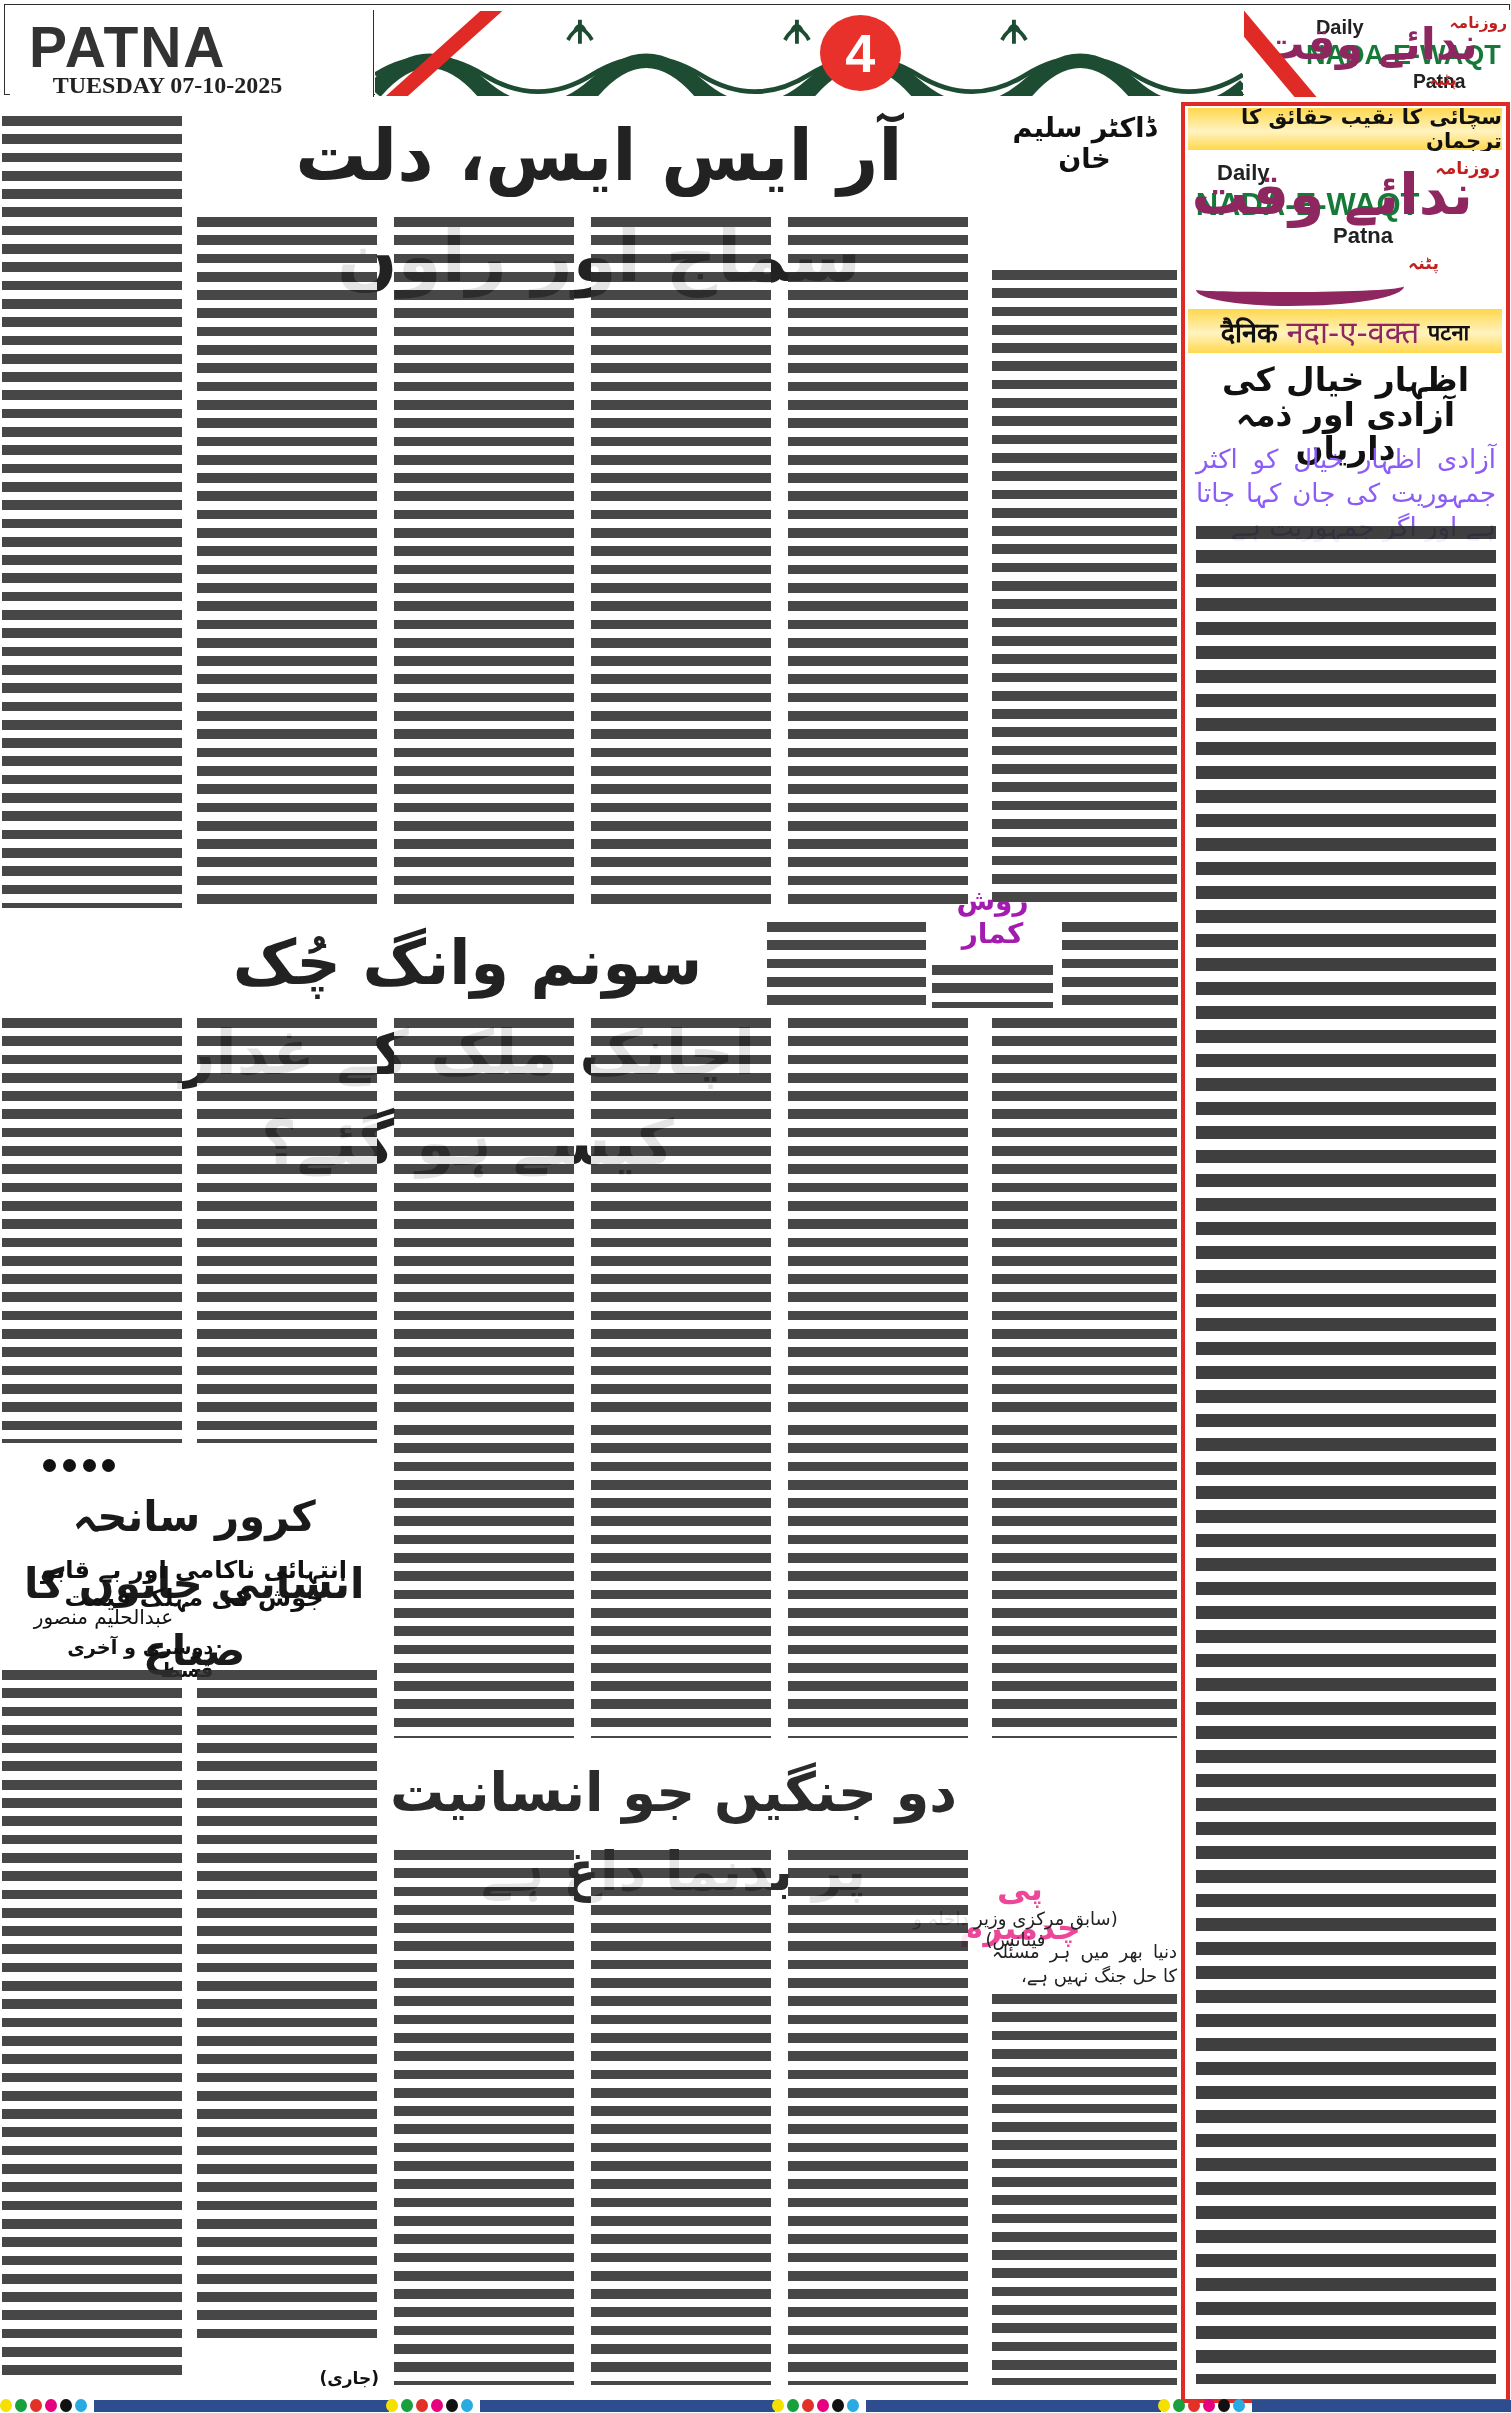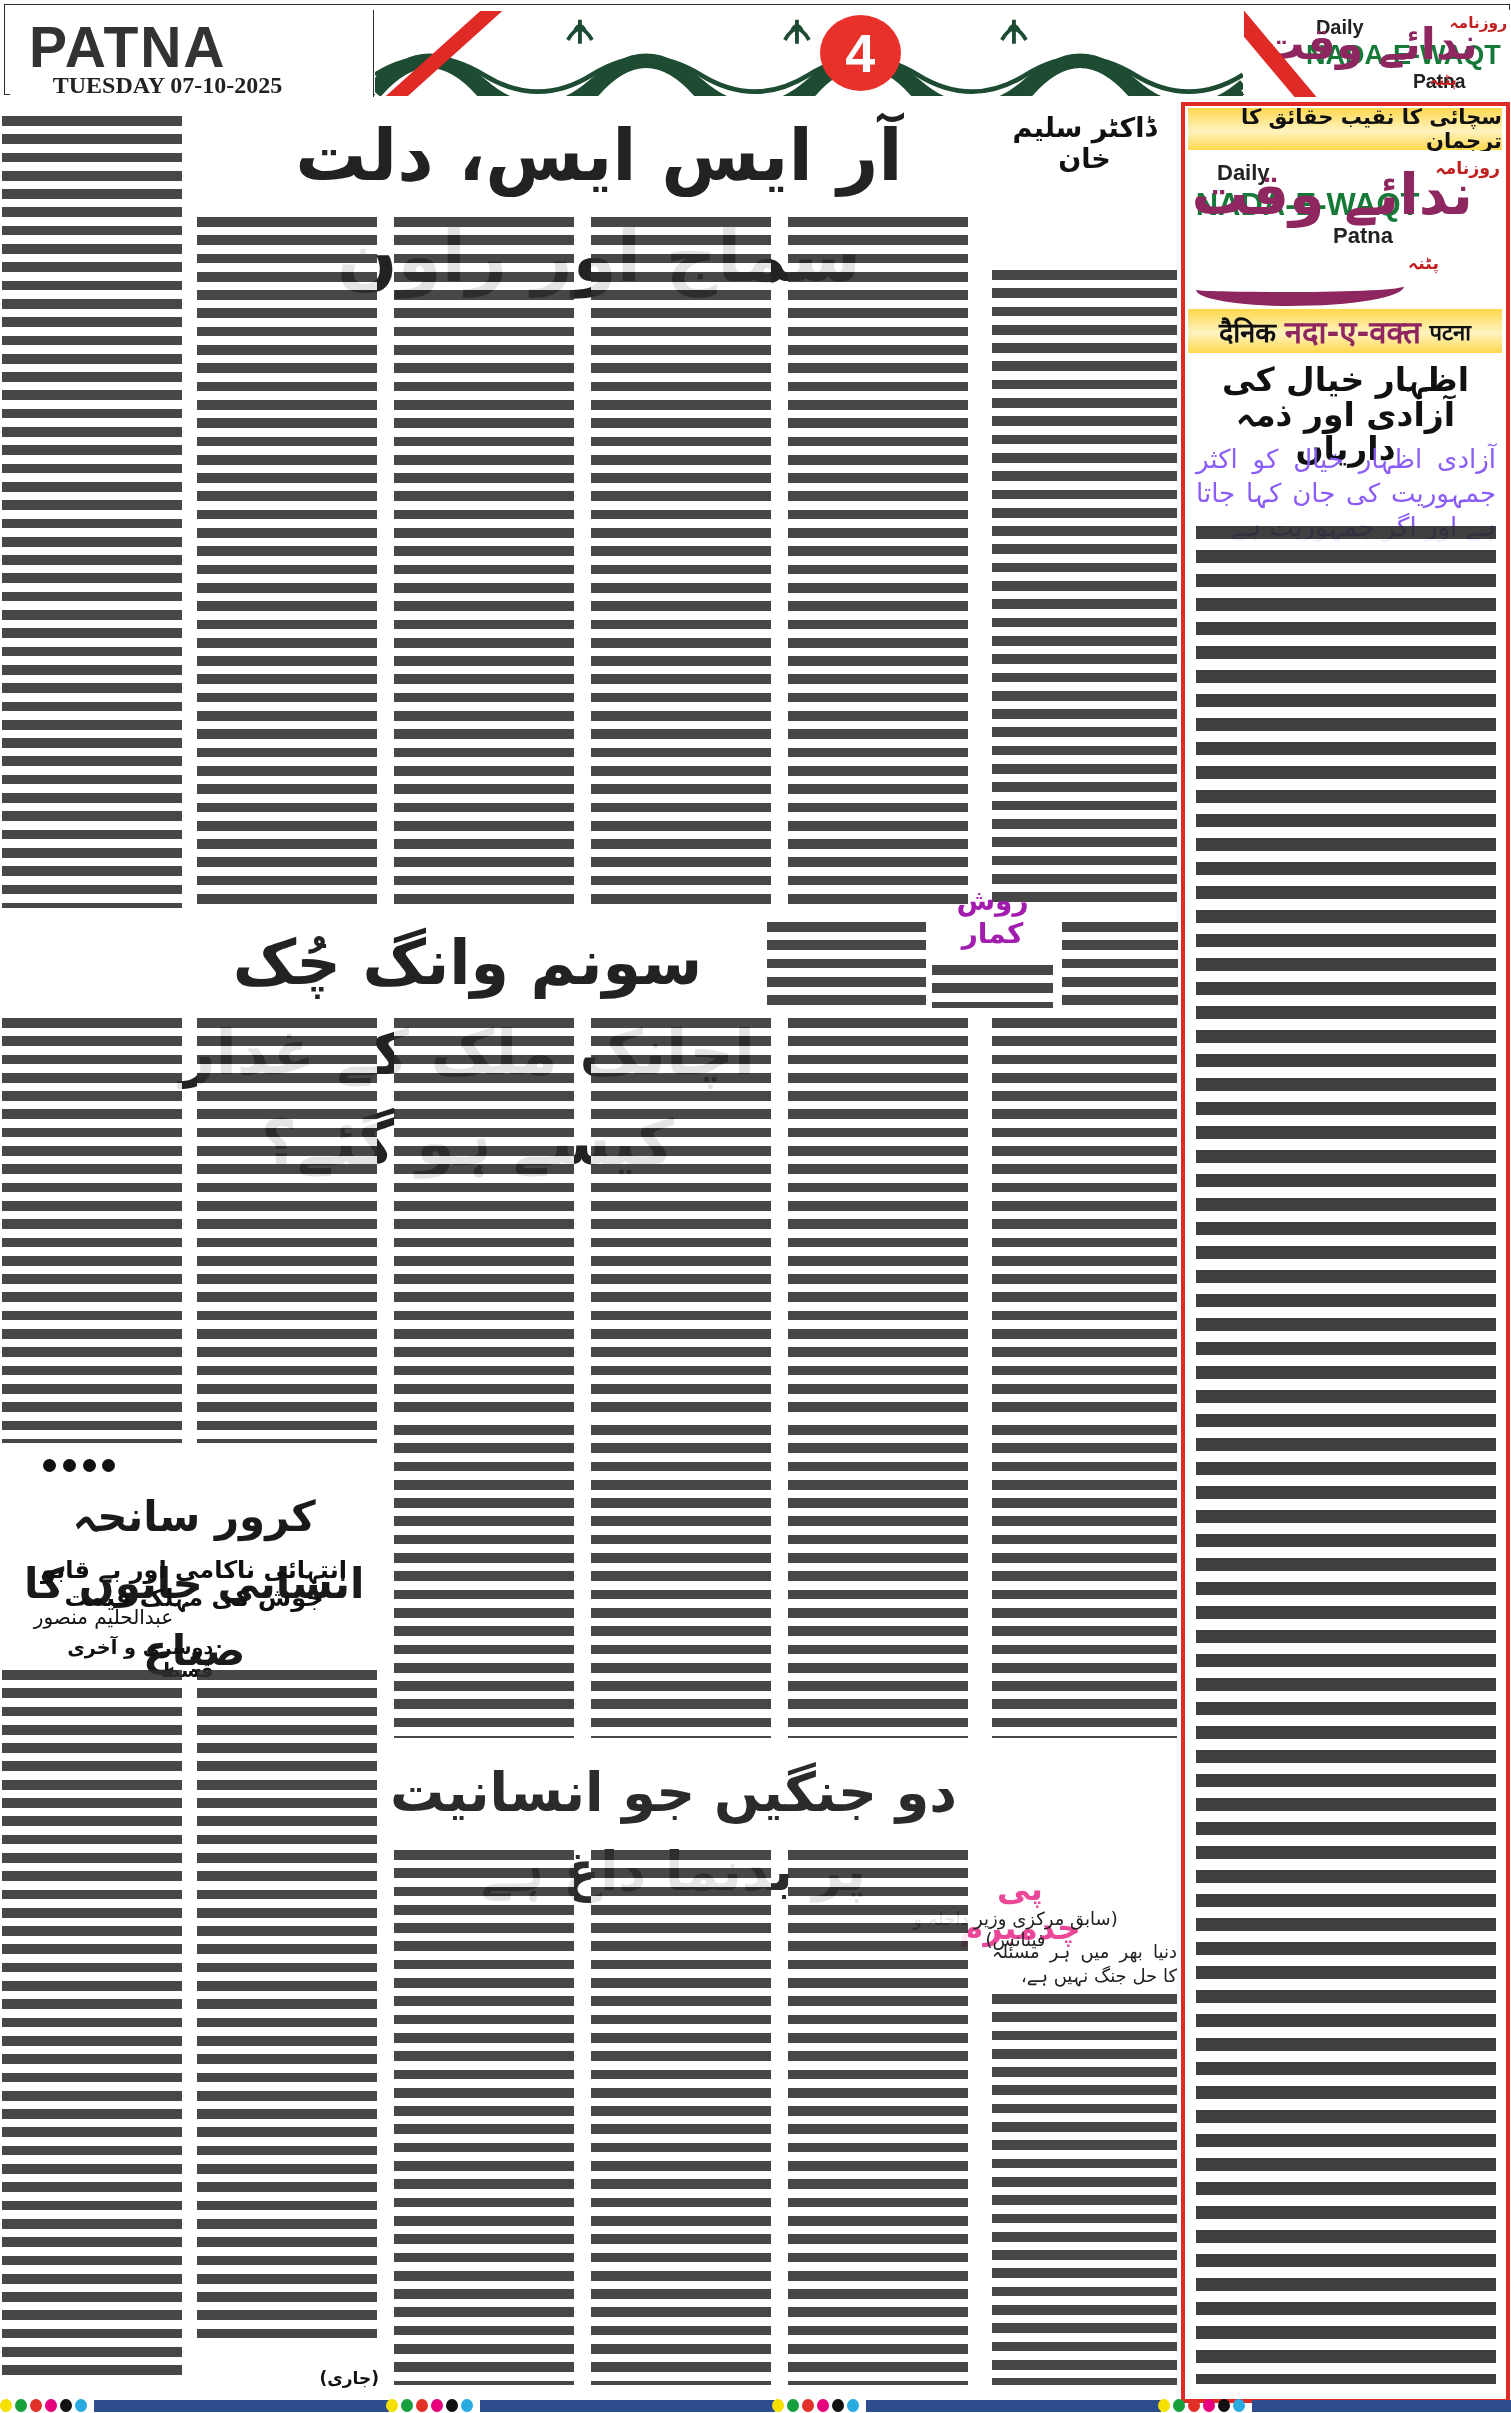--- a/index.html
+++ b/index.html
@@ -171,21 +171,21 @@
     <div class="abs logo-name" style="left:7.7px;top:36px;font-size:31px;">NADA-E-WAQT</div>
     <div class="abs logo-city" style="left:145px;top:72px;font-size:22px;">Patna</div>
     <div class="abs logo-urdu urdu" style="right:29px;top:9.7px;font-size:57px;">ندائے وقت</div>
     <div class="abs logo-red-small urdu" style="right:1.9px;top:6.8px;font-size:17.4px;">روزنامہ</div>
     <div class="abs logo-red-small urdu" style="right:63px;top:102px;font-size:17.4px;">پٹنہ</div>
   </div>
   <div class="abs ra-swoosh"></div>
 
   <div class="abs band-yellow ra-hindi">
     <span style="font-size:27px;font-weight:bold;color:#111111;">दैनिक</span>
-    <span style="font-size:31px;font-weight:700;color:#8e2660;">नदा-ए-वक्त</span>
+    <span style="font-size:31px;font-weight:400;color:#8e2660;">नदा-ए-वक्त</span>
     <span style="font-size:22px;font-weight:bold;color:#111111;">पटना</span>
   </div>
 
   <div class="abs urdu bold center ra-headline">اظہار خیال کی آزادی اور ذمہ داریاں</div>
   <div class="abs urdu ra-opening">آزادی اظہار خیال کو اکثر جمہوریت کی جان کہا جاتا ہے اور اگر جمہوریت ہے</div>
   <div class="abs sim-lg" style="left:1196px;top:526px;width:300px;height:1858px;"></div>
 
   <div class="abs regbar">
     <div class="reg-group" style="left:0px;">
       <span class="reg-dot" style="background:#f5e000;"></span>

